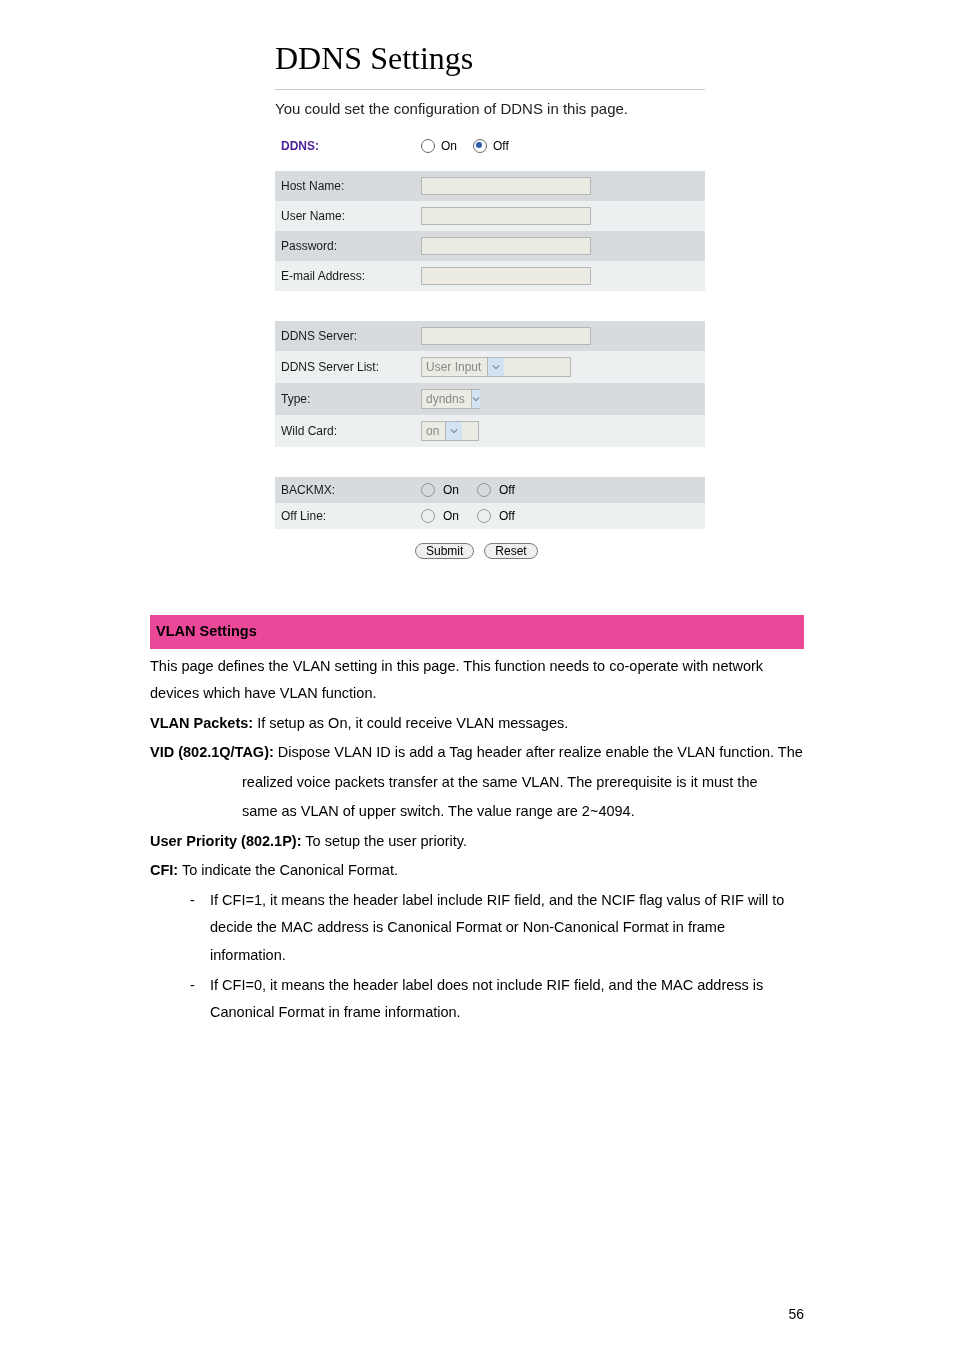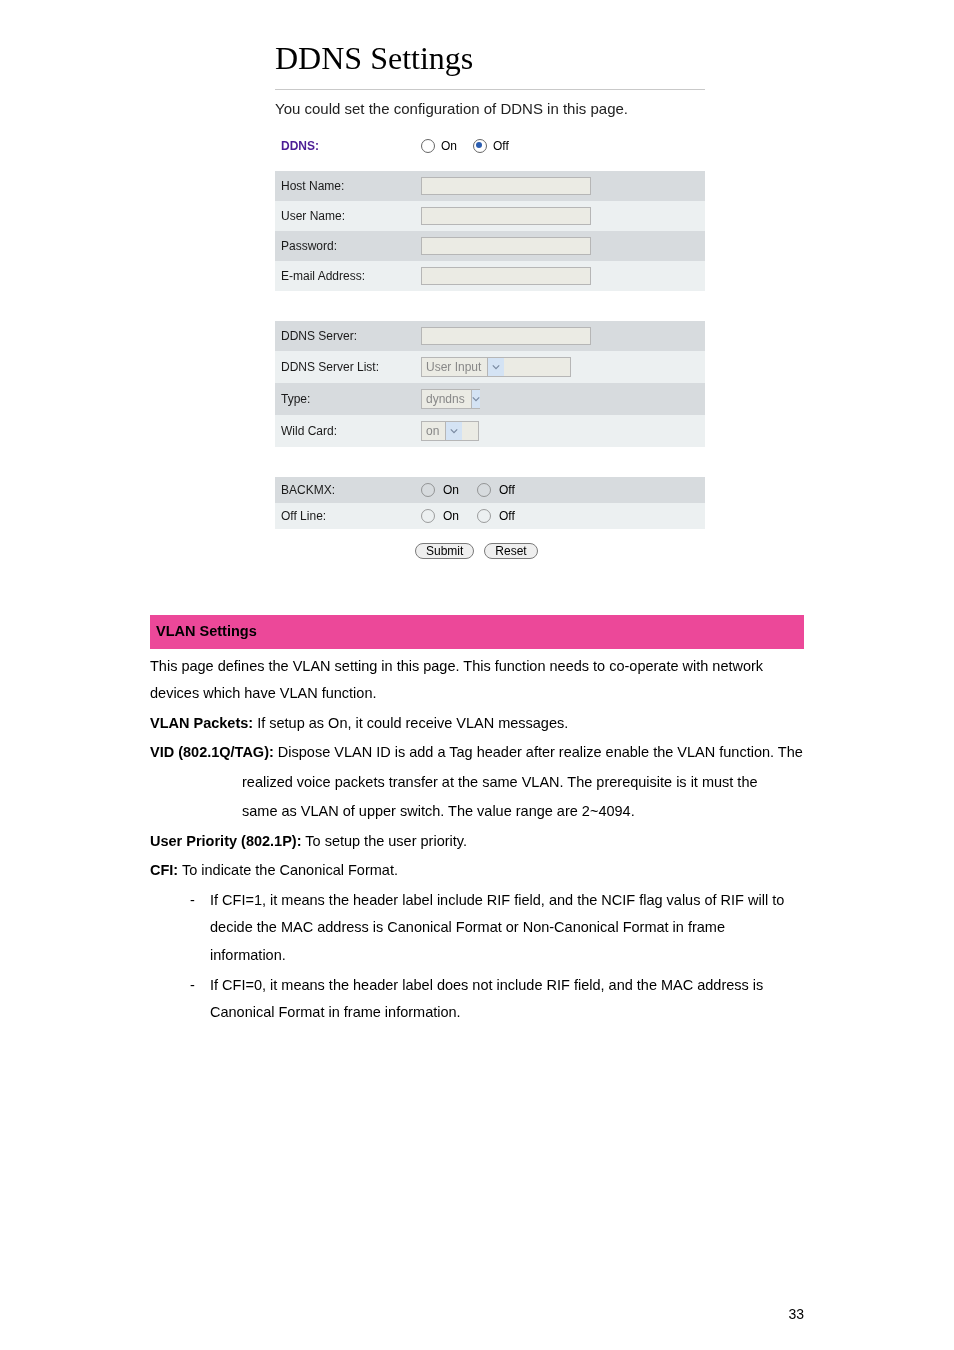--- a/index.html
+++ b/index.html
@@ -346,14 +346,14 @@
     <p class="bt-p">
       <span class="bt-bold">CFI:</span><span> To indicate the Canonical Format.</span>
     </p>
 
     <ul class="dash">
       <li>If CFI=1, it means the header label include RIF field, and the NCIF flag valus of RIF will to decide the MAC address is Canonical Format or Non-Canonical Format in frame information.</li>
       <li>If CFI=0, it means the header label does not include RIF field, and the MAC address is Canonical Format in frame information.</li>
     </ul>
   </div>
 
-  <div class="page-number">33</div>
+  <div class="page-number">56</div>
 </div>
 
 </body></html>

